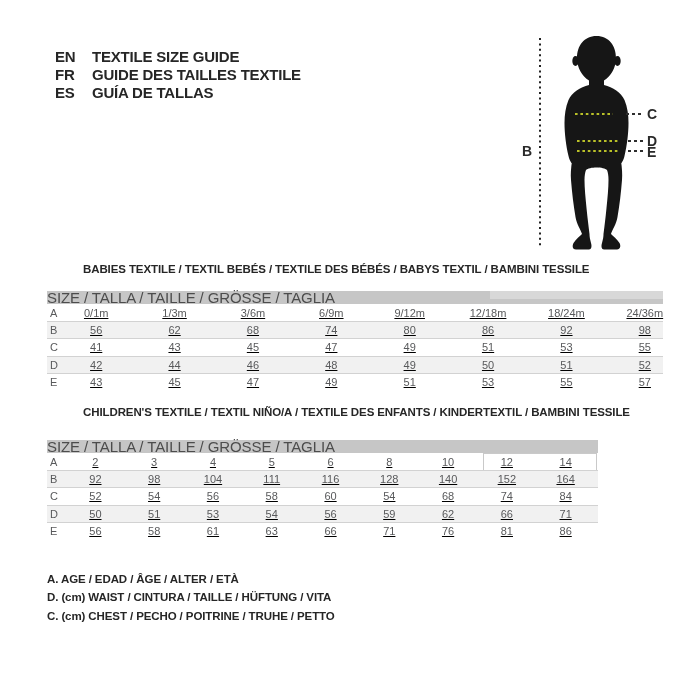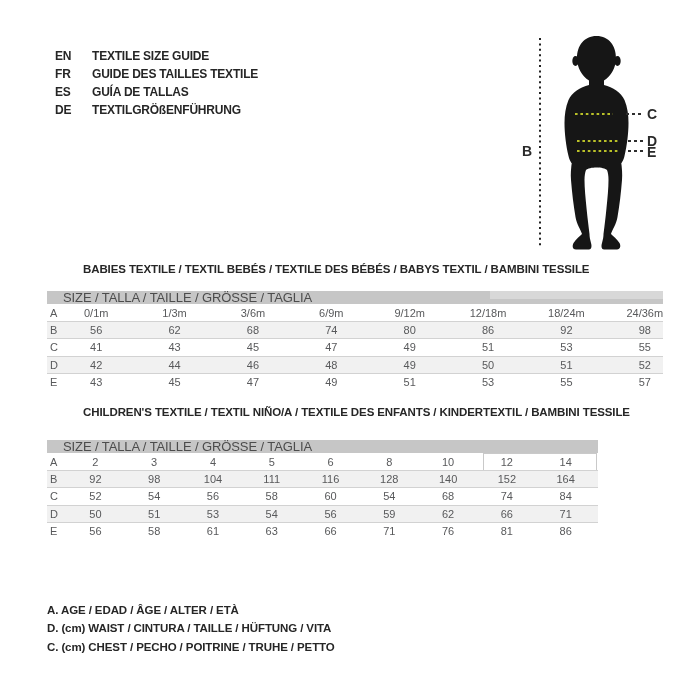--- a/index.html
+++ b/index.html
@@ -1,56 +1,56 @@
 <!DOCTYPE html>
 <html><head>
 <meta charset="utf-8">
 <style>
   html,body{margin:0;padding:0;background:#fff;}
   #canvas{position:relative;width:700px;height:700px;background:#ffffff;overflow:hidden;
           font-family:"Liberation Sans", sans-serif;}
 
   
   .langs{position:absolute;left:55px;top:47px;}
-  .lang-row{display:flex;height:18px;align-items:center;font-weight:bold;font-size:12px;
+  .lang-row{display:flex;height:18px;align-items:center;font-weight:bold;font-size:15px;
             color:#262626;letter-spacing:-0.2px;}
   .lang-code{width:37px;}
 
   
   .figure{position:absolute;left:520px;top:30px;width:160px;height:230px;}
 
   
   .sec-title{position:absolute;left:47px;font-weight:bold;font-size:11.5px;color:#262626;
              letter-spacing:-0.1px;white-space:nowrap;margin-left:36px;}
   #babies-title{top:263px;}
   #children-title{top:406px;}
 
   
   .size-table{position:absolute;left:47px;}
   #babies-table{top:291px;width:616px;height:100px;}
   #children-table{top:440px;width:551px;height:100px;}
   .t-bar{position:absolute;left:0;top:0;height:13px;width:100%;background:#c6c6c6;}
-  .t-bar span{display:block;font-size:13px;line-height:13px;padding-left:16px;color:#4c4c4c;
+  .t-bar span{display:block;font-size:15px;line-height:13px;padding-left:0;color:#4c4c4c;
               letter-spacing:-0.1px;white-space:nowrap;}
   .bar-light{position:absolute;right:0;top:0;width:173px;height:8px;background:rgba(255,255,255,0.32);}
   .rows{position:absolute;top:13px;left:0;right:0;z-index:1;}
   .t-row{position:relative;height:17.4px;box-sizing:border-box;}
   .t-row.shaded{background:#f1f1f1;border-top:1px solid #d2d2d2;border-bottom:1px solid #d2d2d2;}
   .row-label{position:absolute;left:3px;top:0;height:100%;display:flex;align-items:center;
              font-size:11px;color:#58595b;}
-  .cells{position:absolute;top:0;height:100%;display:flex;}
+  .cells{position:absolute;top:0;height:100%;display:flex;text-decoration:underline;}
   #babies-table .cells{left:10px;width:627px;}
   #children-table .cells{left:19px;width:529px;}
   .cell{flex:1;display:flex;align-items:center;justify-content:center;font-size:11px;
         color:#58595b;white-space:nowrap;}
   .hl-box{position:absolute;left:436px;top:13px;width:114px;height:19px;background:#ffffff;
           border:1px solid #c9c9c9;box-sizing:border-box;z-index:0;}
 
   
-  .legend{position:absolute;left:47px;top:601px;}
+  .legend{position:absolute;left:47px;top:570px;}
   .legend-item{height:18.3px;display:flex;align-items:center;font-weight:bold;font-size:11.5px;
                color:#262626;letter-spacing:-0.1px;white-space:nowrap;}
 
   svg text{font-family:"Liberation Sans", sans-serif;font-weight:bold;font-size:14px;fill:#2a2a2a;}
 </style>
 </head>
 <body>
 
 <div id="canvas">
 
@@ -59,24 +59,20 @@
         <span class="lang-code">EN</span>
         <span>TEXTILE SIZE GUIDE</span>
       </div>
       <div class="lang-row">
         <span class="lang-code">FR</span>
         <span>GUIDE DES TAILLES TEXTILE</span>
       </div>
       <div class="lang-row">
         <span class="lang-code">ES</span>
         <span>GUÍA DE TALLAS</span>
-      </div>
-      <div class="lang-row">
-        <span class="lang-code">DE</span>
-        <span>TEXTILGRÖßENFÜHRUNG</span>
       </div>
     </div>
 
   <div class="figure">
     <svg width="160" height="230" viewBox="0 0 160 230">
 
       <line x1="20" y1="8" x2="20" y2="218" stroke="#222222" stroke-width="2" stroke-dasharray="2 3.4"></line>
       <text x="2" y="126" id="fig-label-b">B</text>
 
       <g fill="#161616">

